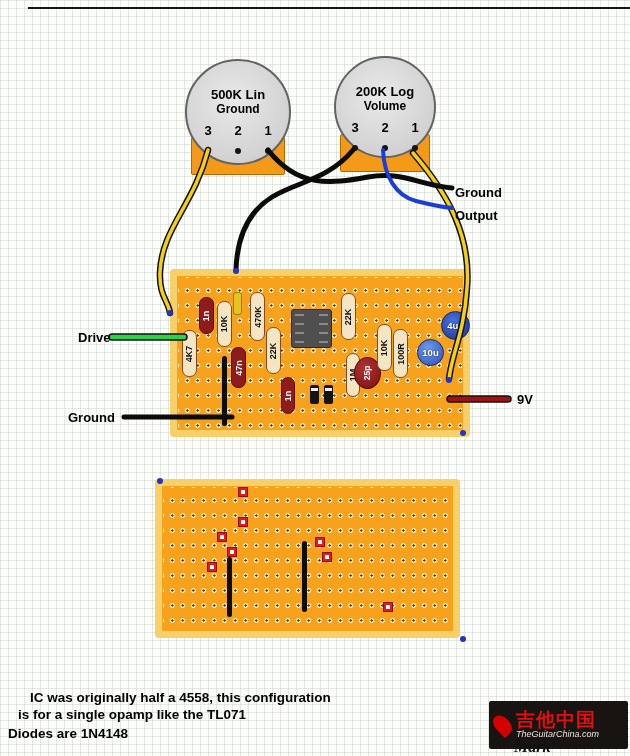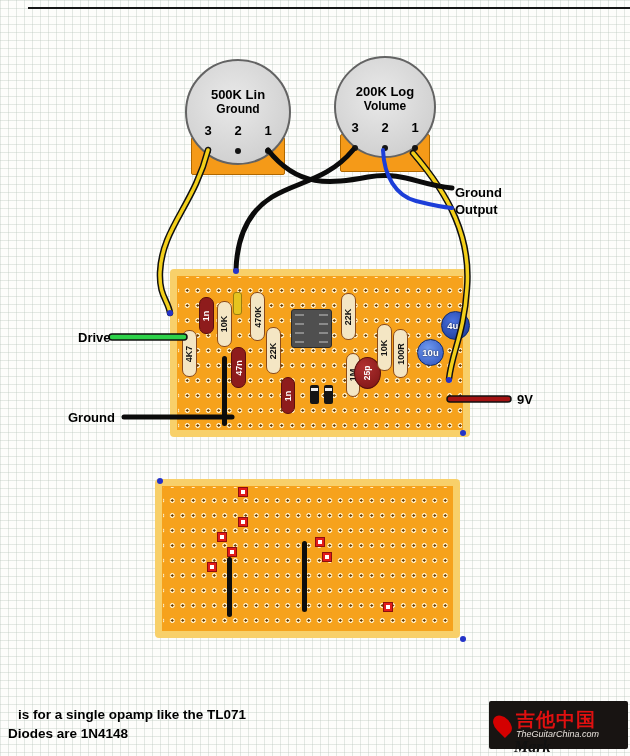--- a/index.html
+++ b/index.html
@@ -62,21 +62,21 @@
   .cut::after{content:"";position:absolute;left:2px;top:2px;width:4px;height:4px;background:#fff;}
   .jump2{position:absolute;width:5px;background:#0d0d0d;border-radius:3px;z-index:4;}
   .bluedot{position:absolute;width:6px;height:6px;border-radius:50%;background:#2433c8;z-index:6;}
 
   
   #wires{position:absolute;left:0;top:0;z-index:5;pointer-events:none;}
 
   
   .wire-label{position:absolute;font-weight:bold;font-size:13px;color:#000;z-index:7;white-space:nowrap;}
   .lbl-ground-top{left:455px;top:185px;}
-  .lbl-output{left:455px;top:202px;}
+  .lbl-output{left:455px;top:208px;}
   .lbl-input{left:78px;top:330px;}
   .lbl-ground-left{left:68px;top:410px;}
   .lbl-9v{left:517px;top:392px;}
   .note{position:absolute;font-weight:bold;font-size:13.5px;color:#000;z-index:7;white-space:nowrap;}
   .note1{left:30px;top:690px;}
   .note2{left:18px;top:707px;}
   .note3{left:8px;top:726px;}
 
   
   .watermark{position:absolute;left:489px;top:701px;width:139px;height:48px;background:#181412;z-index:6;
@@ -151,20 +151,21 @@
       <path d="M 450,399 L 508,399" fill="none" stroke="#101010" stroke-width="7.5" stroke-linecap="round"></path>
       <path d="M 450,399 L 508,399" fill="none" stroke="#a31212" stroke-width="4.5" stroke-linecap="round"></path>
     </svg>
 
   <div class="wire-label lbl-ground-top">Ground</div>
   <div class="wire-label lbl-output">Output</div>
   <div class="wire-label lbl-input">Drive</div>
   <div class="wire-label lbl-ground-left">Ground</div>
   <div class="wire-label lbl-9v">9V</div>
 
+  <div class="note note1">IC was originally half a 4558, this configuration</div>
   <div class="note note2">is for a single opamp like the TL071</div>
   <div class="note note3">Diodes are 1N4148</div>
 
   <div class="watermark">
     <div class="flame"></div>
     <div class="wm-text">
       <span class="wm-cn">吉他中国</span>
       <span class="wm-en">TheGuitarChina.com</span>
     </div>
   </div>

